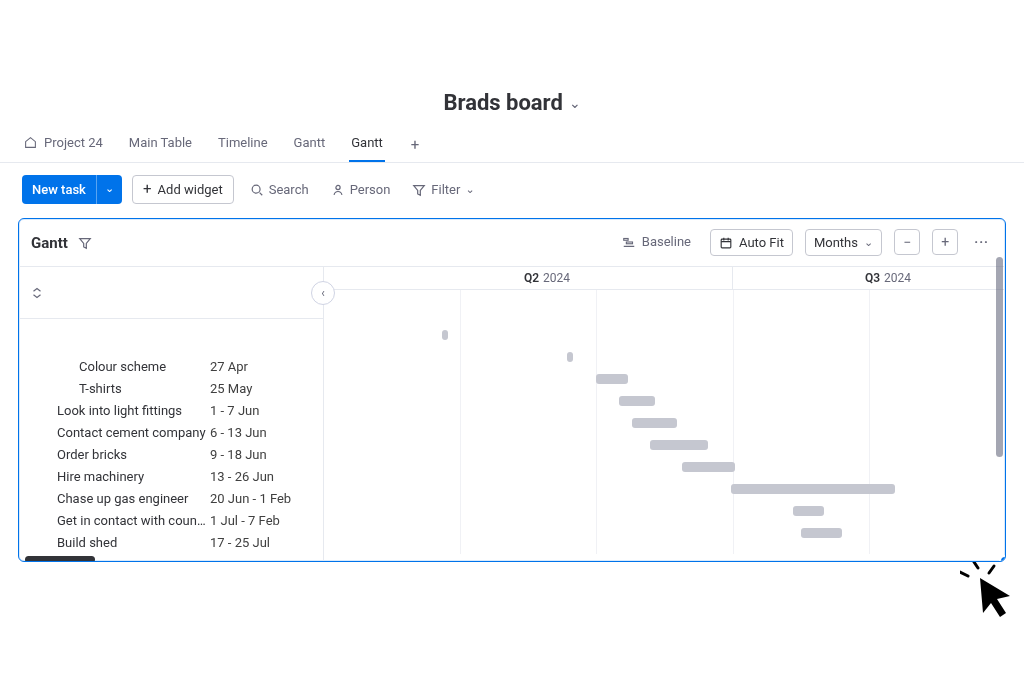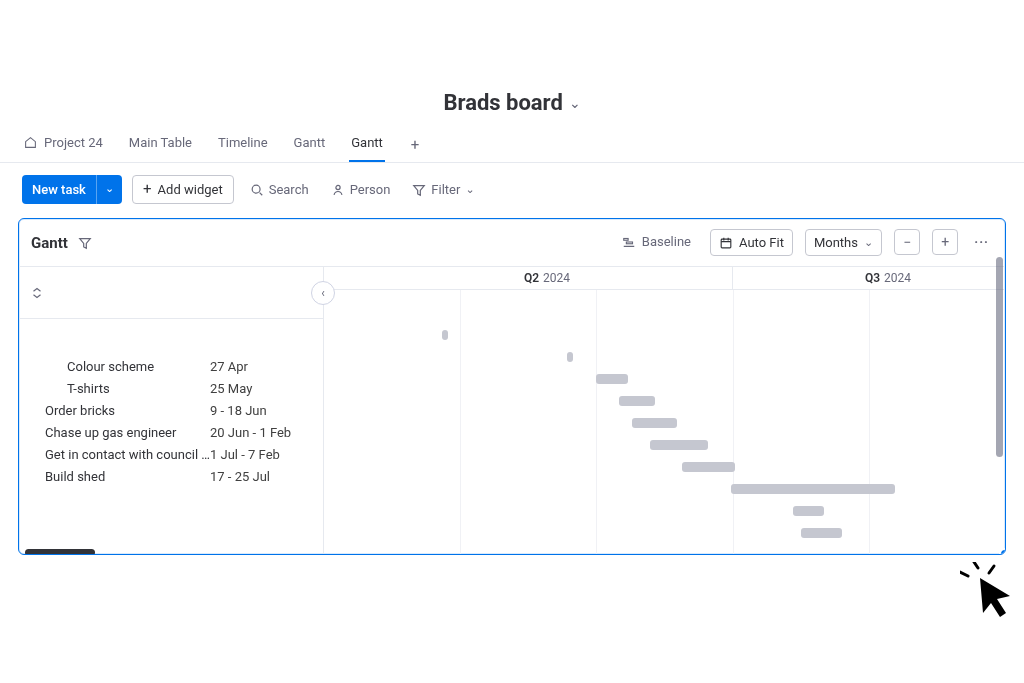--- a/index.html
+++ b/index.html
@@ -123,21 +123,21 @@
   }
   .task-list { padding: 36px 0 8px 0; position: relative; }
   .task-row {
     display: grid; grid-template-columns: 165px auto;
     gap: 0;
     padding: 0 10px 0 26px;
     height: 22px;
     align-items:center;
     font-size: 13px; color:#323338;
   }
-  .task-row .nm { white-space: nowrap; overflow: hidden; text-overflow: ellipsis; padding-left: 22px; }
+  .task-row .nm { white-space: nowrap; overflow: hidden; text-overflow: ellipsis; padding-left: 22px; margin-left: 12px; }
   .task-row.noindent .nm { padding-left: 0; }
   .task-row .dt { color:#404040; }
   .hscroll {
     position:absolute; left:6px; bottom:-2px; width:70px; height:7px;
     background:#323338; border-radius:4px;
   }
 
   .right-col { position: relative; overflow: hidden; }
   .timeline-hdr { border-bottom: 1px solid #e6e9ef; }
   .tl-quarters { display:flex; height:22px; }
@@ -283,22 +283,34 @@
         <div class="task-list" id="task-list">
             <div class="task-row">
               <div class="nm">Colour scheme</div>
               <div class="dt">27 Apr</div>
             </div>
             <div class="task-row">
               <div class="nm">T-shirts</div>
               <div class="dt">25 May</div>
             </div>
             <div class="task-row noindent">
+              <div class="nm">Look into light fittings</div>
+              <div class="dt">1 - 7 Jun</div>
+            </div>
+            <div class="task-row noindent">
+              <div class="nm">Contact cement company</div>
+              <div class="dt">6 - 13 Jun</div>
+            </div>
+            <div class="task-row noindent">
               <div class="nm">Order bricks</div>
               <div class="dt">9 - 18 Jun</div>
+            </div>
+            <div class="task-row noindent">
+              <div class="nm">Hire machinery</div>
+              <div class="dt">13 - 26 Jun</div>
             </div>
             <div class="task-row noindent">
               <div class="nm">Chase up gas engineer</div>
               <div class="dt">20 Jun - 1 Feb</div>
             </div>
             <div class="task-row noindent">
               <div class="nm">Get in contact with council ab…</div>
               <div class="dt">1 Jul - 7 Feb</div>
             </div>
             <div class="task-row noindent">

